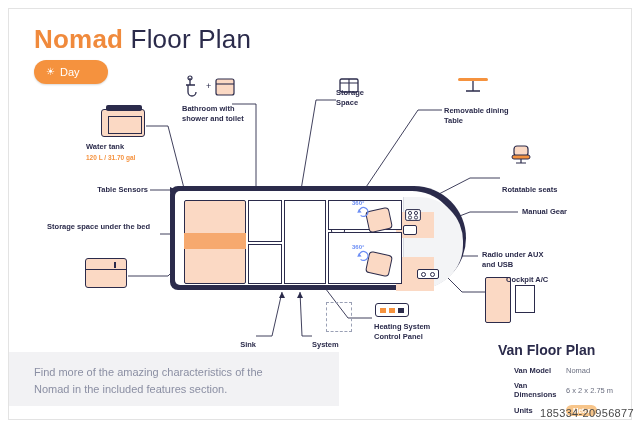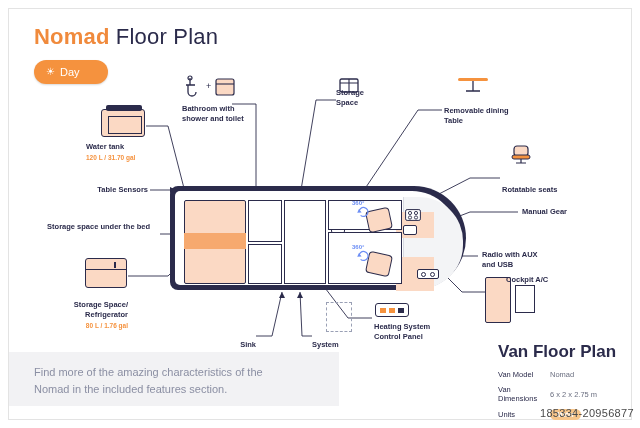--- a/index.html
+++ b/index.html
@@ -11,21 +11,21 @@
   #stage{position:relative;width:640px;height:428px;background:#ffffff;}
 
   
   .outer-border{
     position:absolute;left:8px;top:8px;width:624px;height:412px;
     border:1px solid #e3e3e3;background:#ffffff;box-sizing:border-box;
   }
 
   
   .title{
-    position:absolute;left:34px;top:24px;font-size:22px;letter-spacing:.2px;
+    position:absolute;left:34px;top:24px;font-size:26px;letter-spacing:.2px;
     color:#2b2b4b;font-weight:400;
   }
   .title .brand{color:#f08a3c;font-weight:700;}
   .title .rest{color:#2b2b4b;font-weight:400;}
 
   
   .day-pill{
     position:absolute;left:34px;top:60px;height:24px;min-width:74px;
     background:#f5923e;border-radius:13px;color:#fff;font-size:11px;
     display:flex;align-items:center;gap:5px;padding:0 12px;box-sizing:border-box;
@@ -39,23 +39,23 @@
     line-height:1.55;color:#8b8fa3;
   }
 
   
   .grey-band{
     position:absolute;left:9px;top:352px;width:330px;height:54px;background:#f2f2f4;
   }
 
   
   .info-panel{position:absolute;left:498px;top:342px;width:122px;}
-  .info-title{font-size:17px;color:#2b2b4b;font-weight:700;margin-bottom:8px;}
+  .info-title{font-size:14px;color:#2b2b4b;font-weight:700;margin-bottom:8px;}
   .info-row{display:flex;align-items:center;font-size:7.5px;color:#2b2b4b;margin-bottom:6px;}
-  .info-row .k{font-weight:400;width:52px;}
+  .info-row .k{font-weight:700;width:52px;margin-left:16px;}
   .info-row .v{color:#6b6f80;}
   .units-badge{
     background:#f7c58a;color:#fff;border-radius:8px;font-size:6.5px;
     padding:2px 7px;font-weight:700;
   }
 
   
   .img-id{
     position:absolute;left:540px;top:407px;font-size:11px;color:#4a4a4a;
     letter-spacing:.3px;font-family:"Liberation Sans",sans-serif;
@@ -376,28 +376,24 @@
   </div>
 
   <div class="lbl" style="left:502px;top:173px;width:80px;margin-top:12px;">Rotatable seats</div>
 
   <div class="lbl leftal" style="left:60px;top:185px;width:88px;">Table Sensors</div>
 
   <div class="lbl leftal" style="left:46px;top:222px;width:104px;">Storage space under the bed</div>
 
   <div class="lbl" style="left:522px;top:207px;width:74px;">Manual Gear</div>
 
-  <div class="lbl" style="left:482px;top:250px;width:64px;">Radio with AUX and USB</div>
+  <div class="lbl" style="left:482px;top:250px;width:64px;">Radio under AUX and USB</div>
 
   <div class="lbl" style="left:506px;top:275px;width:70px;">Cockpit A/C</div>
 
-  <div class="lbl leftal" style="left:42px;top:300px;width:86px;">
-    <span>Storage Space/ Refrigerator</span>
-    <span class="sub">80 L / 1.76 gal</span>
-  </div>
 
   <div class="lbl" style="left:374px;top:322px;width:76px;">Heating System Control Panel</div>
 
   <div class="lbl leftal" style="left:212px;top:340px;width:44px;">Sink</div>
 
   <div class="lbl" style="left:312px;top:340px;width:44px;">System</div>
 
 </div>
 
 </body></html>

